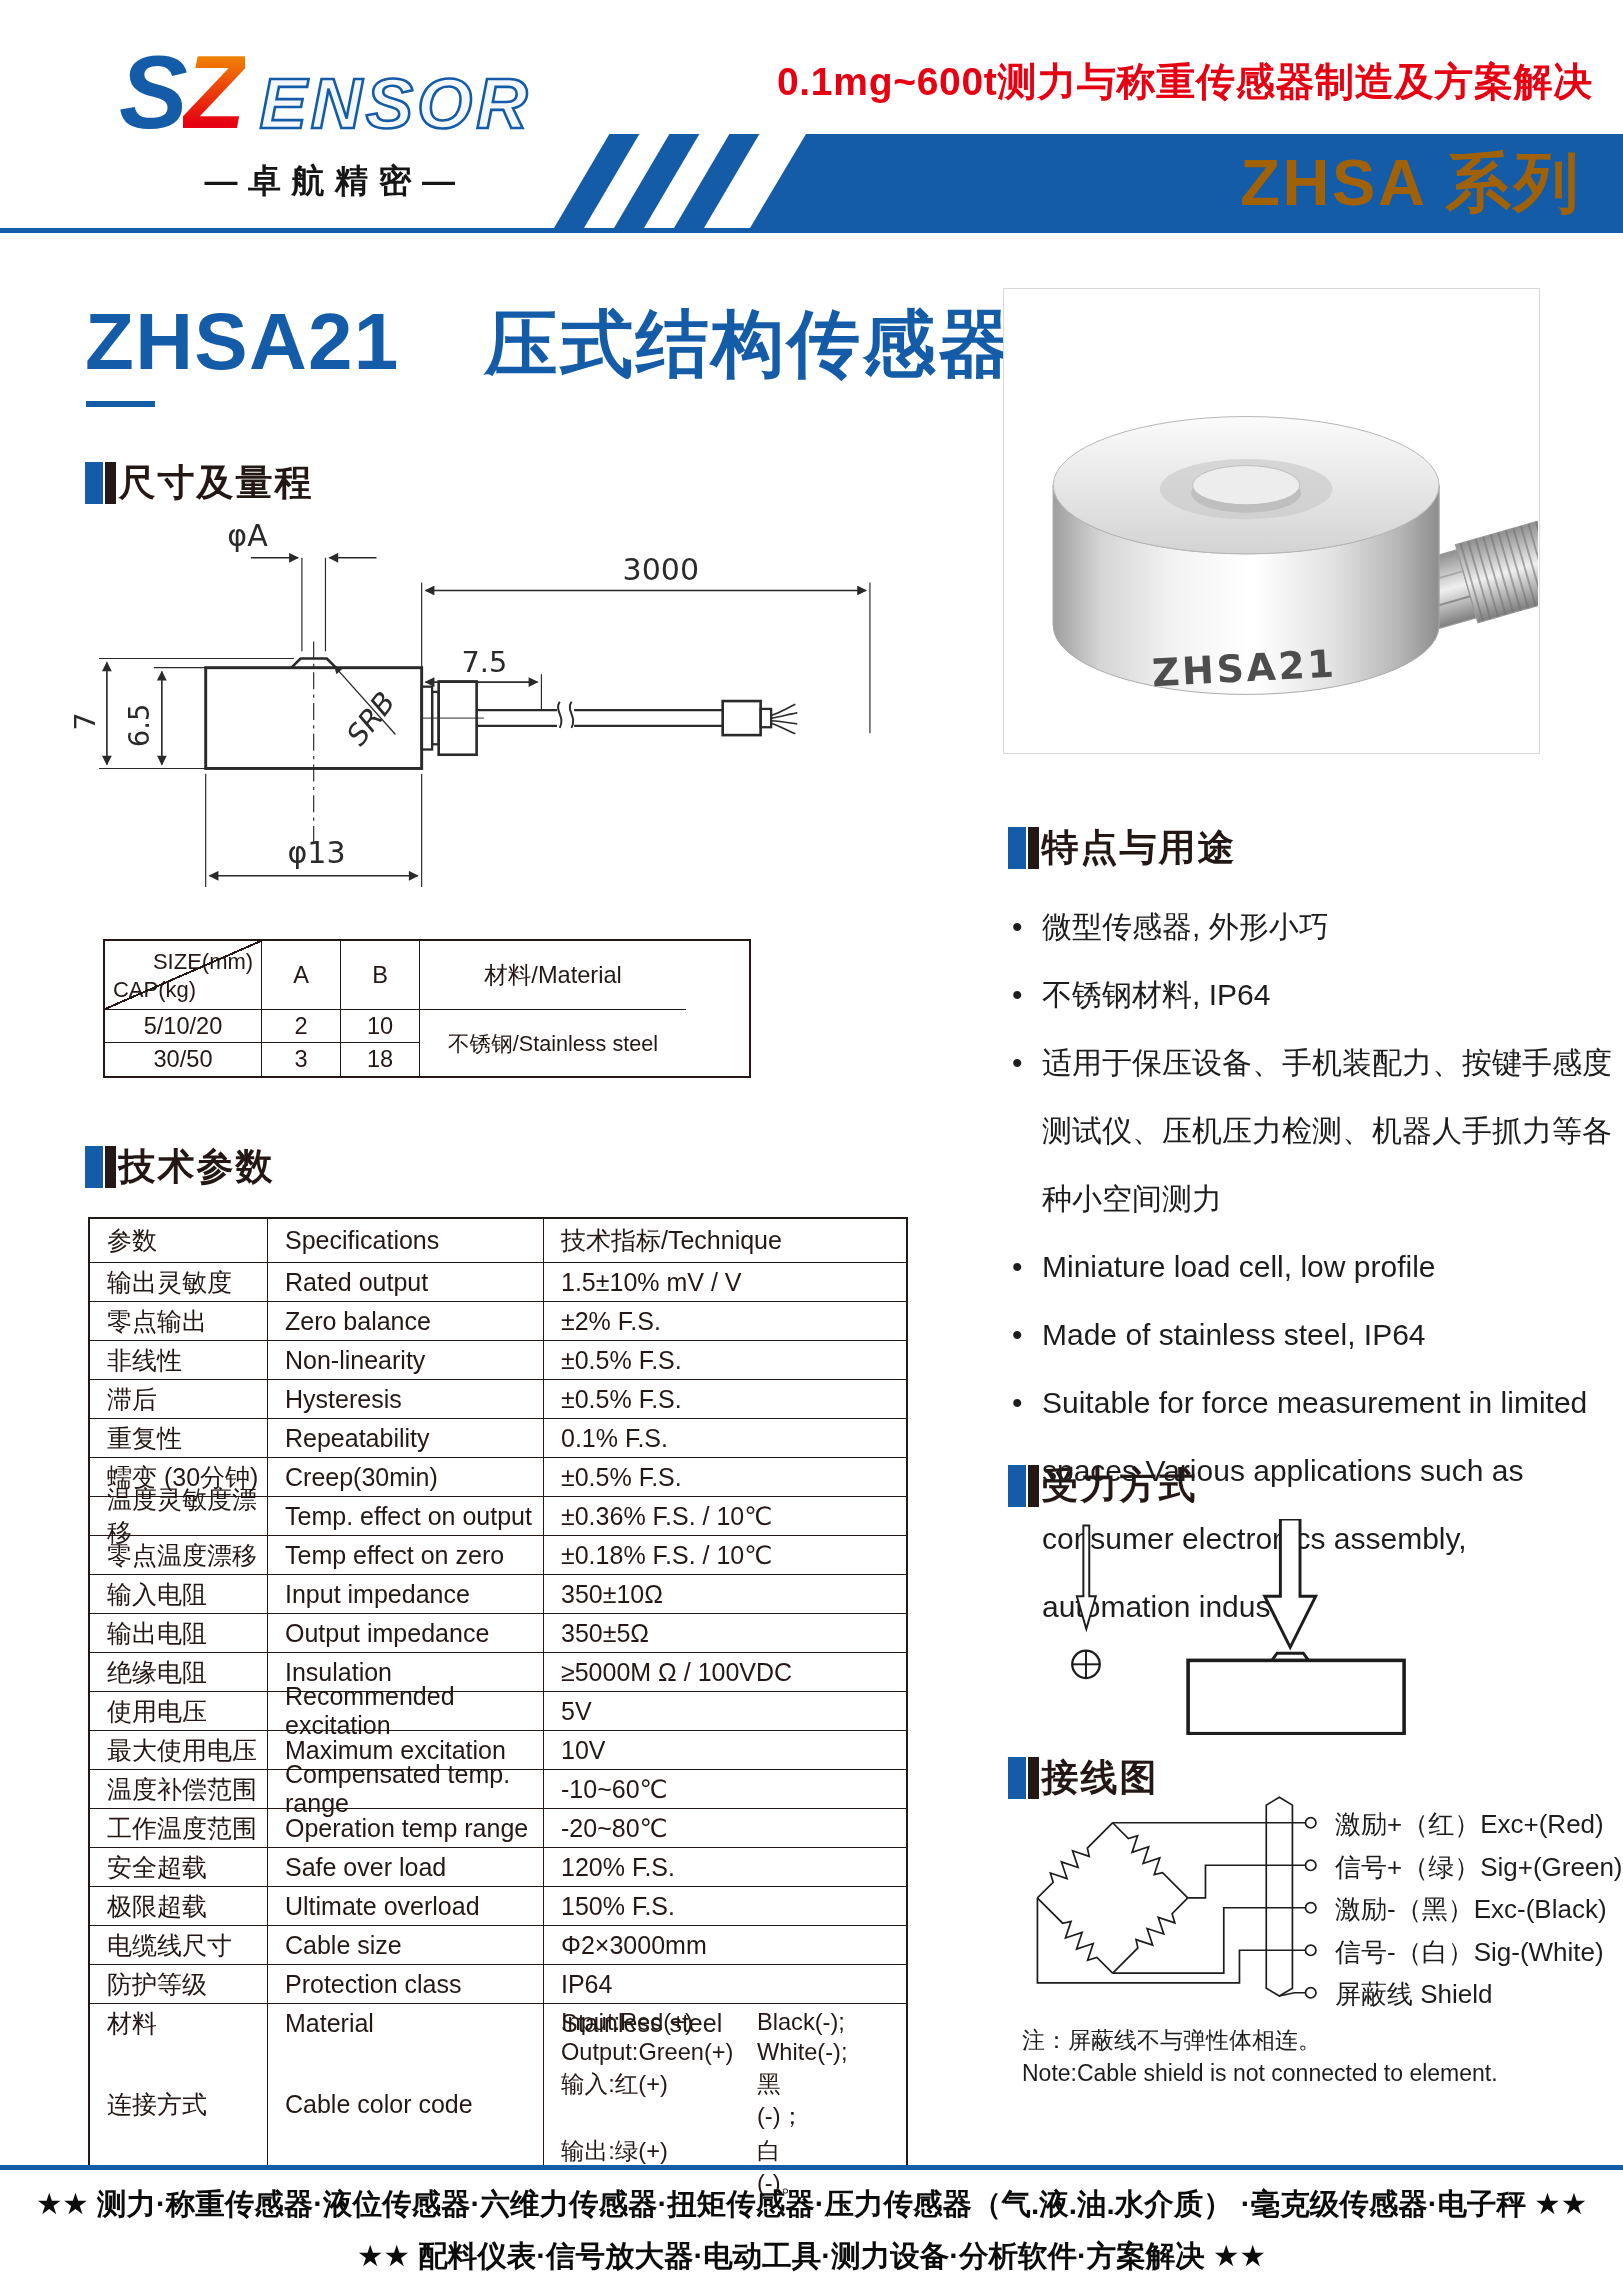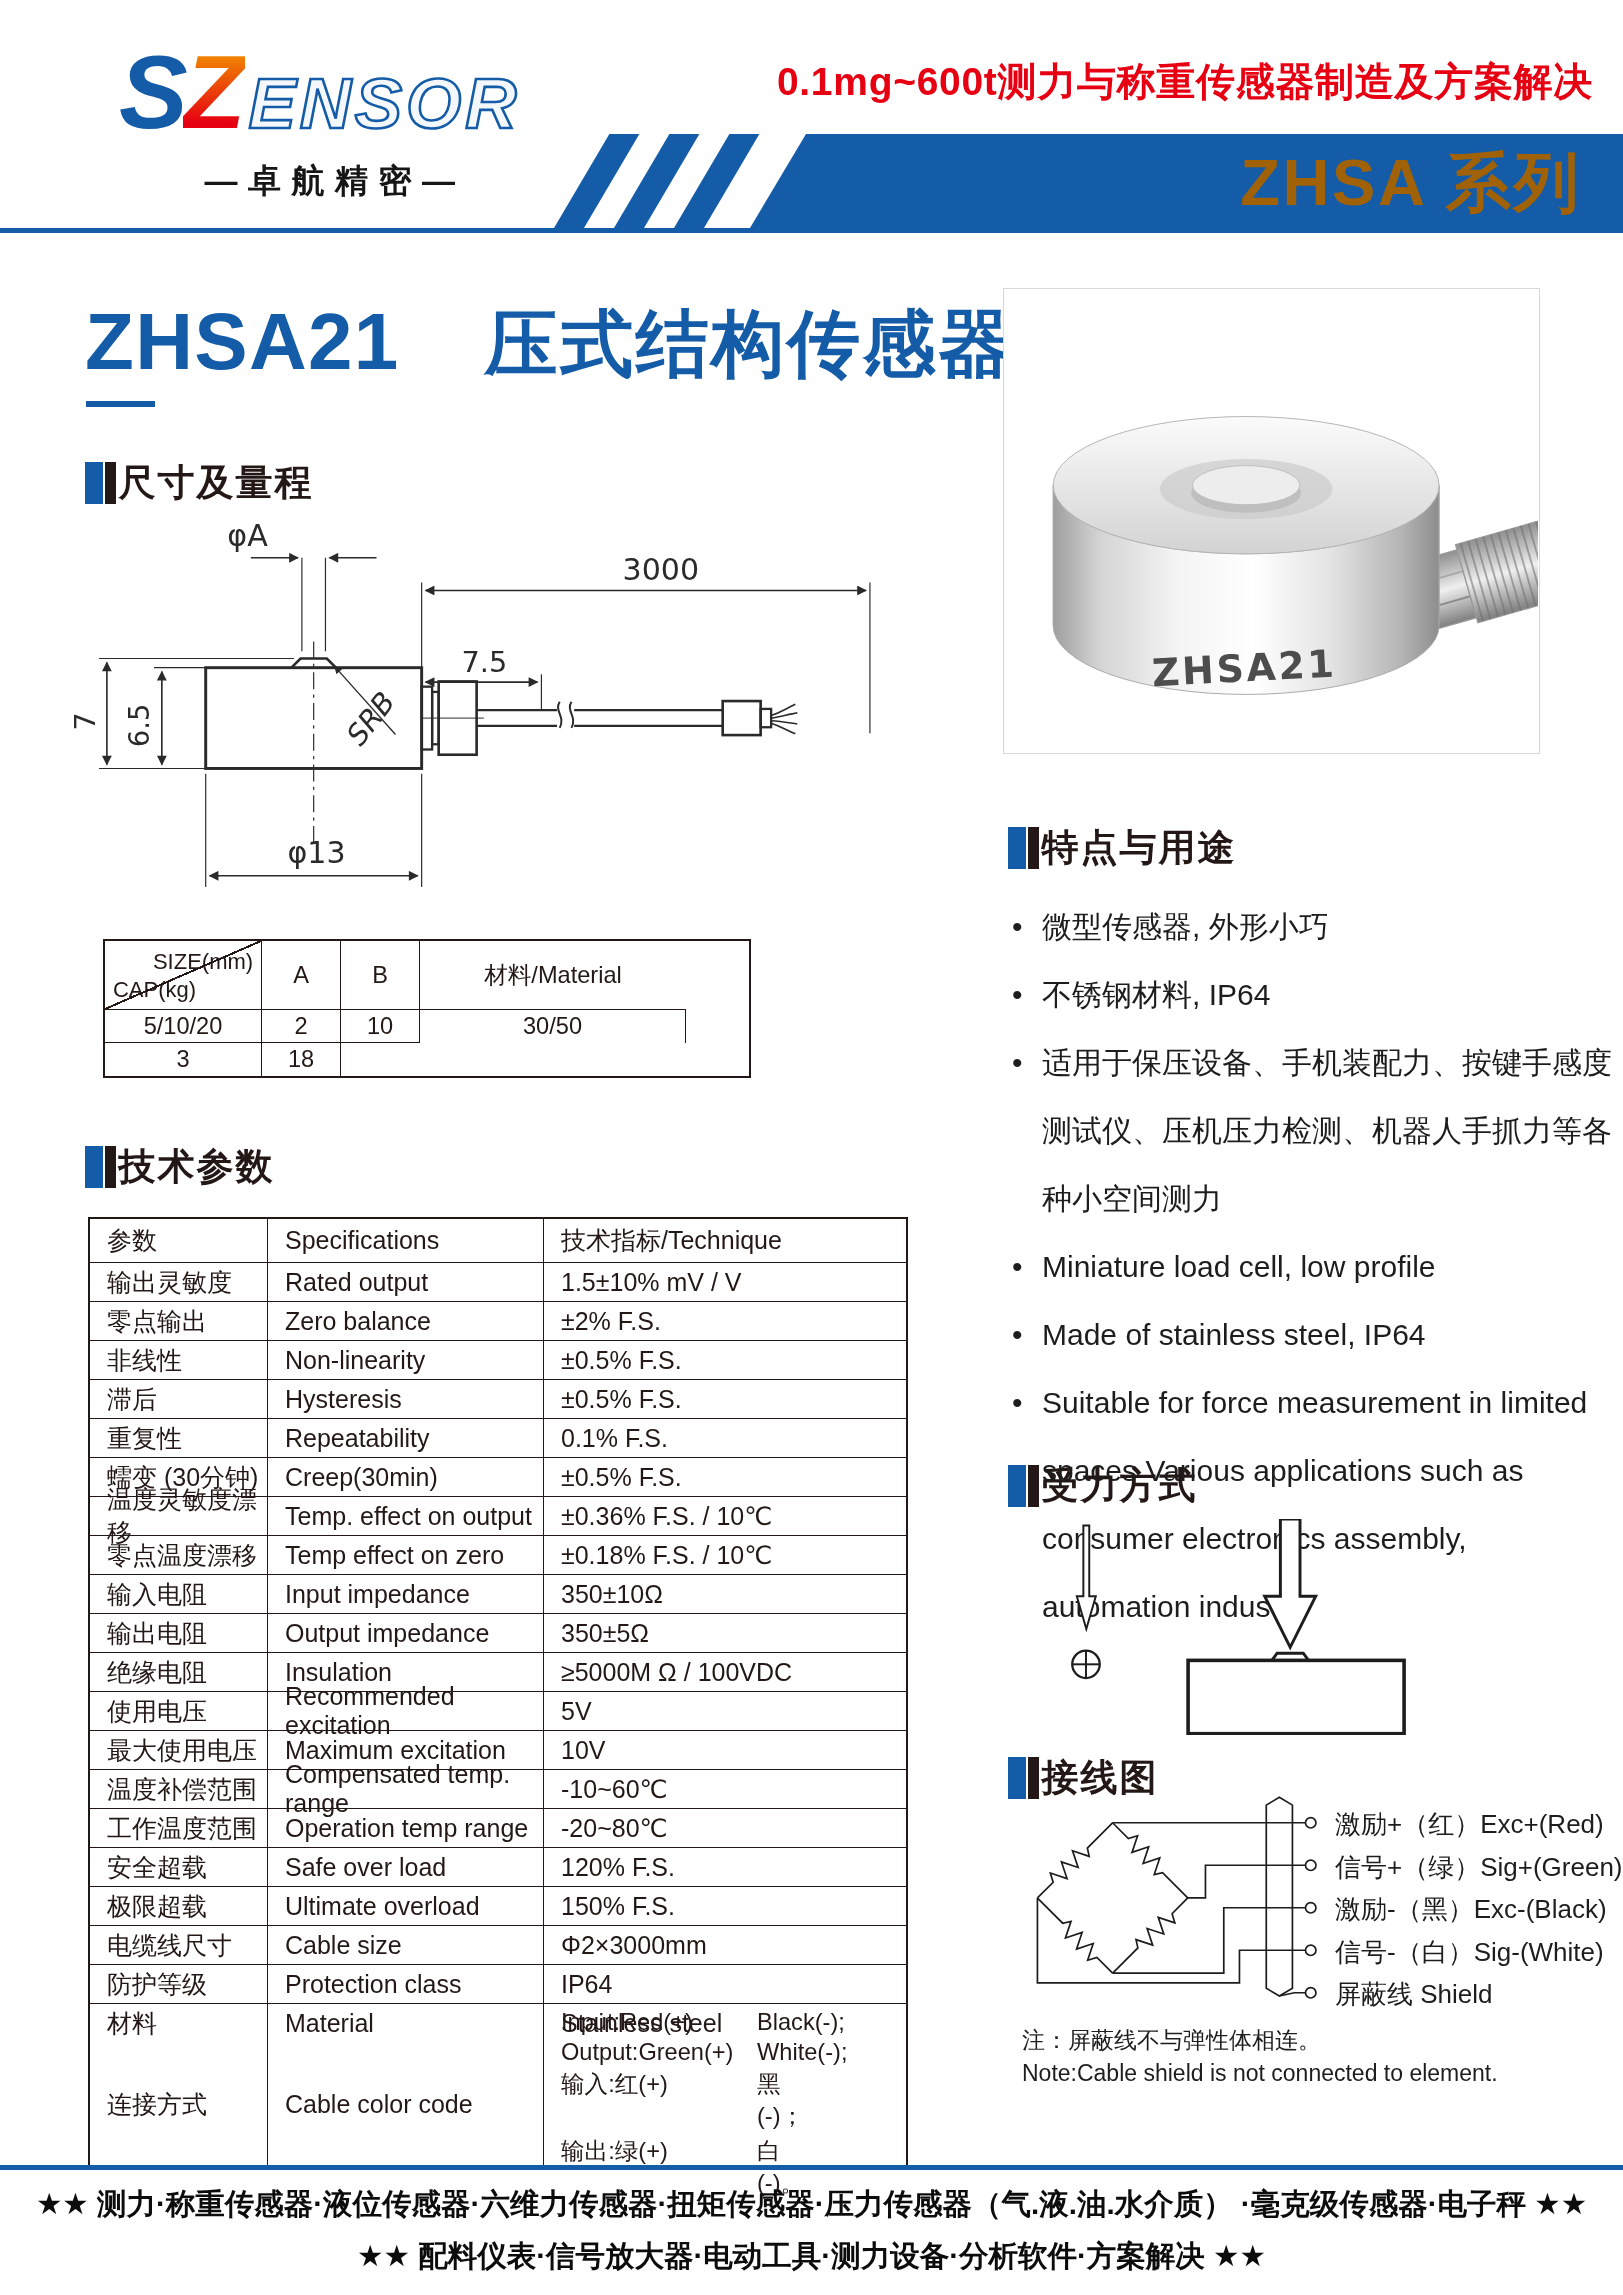--- a/index.html
+++ b/index.html
@@ -7,21 +7,21 @@
   }
   *{margin:0;padding:0;box-sizing:border-box;}
   html,body{background:#fff;}
   body{width:1623px;height:2295px;position:relative;font-family:"Liberation Sans","DejaVu Sans",sans-serif;color:var(--ink);overflow:hidden;}
   .abs{position:absolute;}
 
   
   .logo-row{display:flex;align-items:baseline;font-style:italic;font-weight:900;line-height:1;}
   .logo-s{font-size:103px;color:var(--blue);}
   .logo-z{font-size:103px;background:linear-gradient(180deg,#F08300 15%,#E60012 80%);-webkit-background-clip:text;background-clip:text;color:transparent;margin-left:-5.2px;}
-  .logo-rest{font-size:71px;letter-spacing:3.9px;color:#f4f8fc;-webkit-text-stroke:2.6px var(--blue);margin-left:3px;}
+  .logo-rest{font-size:71px;letter-spacing:3.9px;color:#f4f8fc;-webkit-text-stroke:2.6px var(--blue);margin-left:14px;}
   .logo-sub{margin-top:15px;font-size:33px;font-weight:700;letter-spacing:10.5px;color:#161616;text-align:center;width:432px;font-style:normal;}
   .slogan{right:30px;top:55px;font-size:39px;font-weight:800;color:var(--red);letter-spacing:0.7px;white-space:nowrap;}
   .stripe{top:134px;width:30px;height:94px;background:var(--blue);transform:skewX(-30.5deg);transform-origin:bottom left;}
   .banner-block{left:750px;top:134px;width:873px;height:94px;background:var(--blue);clip-path:polygon(56px 0,100% 0,100% 100%,0 100%);}
   .banner-underline{left:0;top:228px;width:1623px;height:5.2px;background:var(--blue);}
   .series{right:42px;top:139px;font-size:65px;font-weight:700;color:#a16207;letter-spacing:2.6px;white-space:nowrap;}
 
   
   .page-title{left:85px;top:296px;display:flex;gap:85px;align-items:baseline;color:var(--blue);font-weight:800;white-space:nowrap;}
   .page-title .model{font-size:80px;letter-spacing:1.3px;}
@@ -239,20 +239,21 @@
     <span class="sz">SIZE(mm)</span>
     <span class="cp">CAP(kg)</span>
   </div>
   <div>A</div>
   <div>B</div>
   <div class="last-col">材料/Material</div>
 
   <div>5/10/20</div>
   <div>2</div>
   <div>10</div>
+  <div class="mat-span last-col last-row">不锈钢/Stainless steel</div>
 
   <div class="last-row">30/50</div>
   <div class="last-row">3</div>
   <div class="last-row">18</div>
 </div>
 
 <div class="abs tech-table">
   <div class="ttr hdr">
     <div>参数</div>
     <div>Specifications</div>

